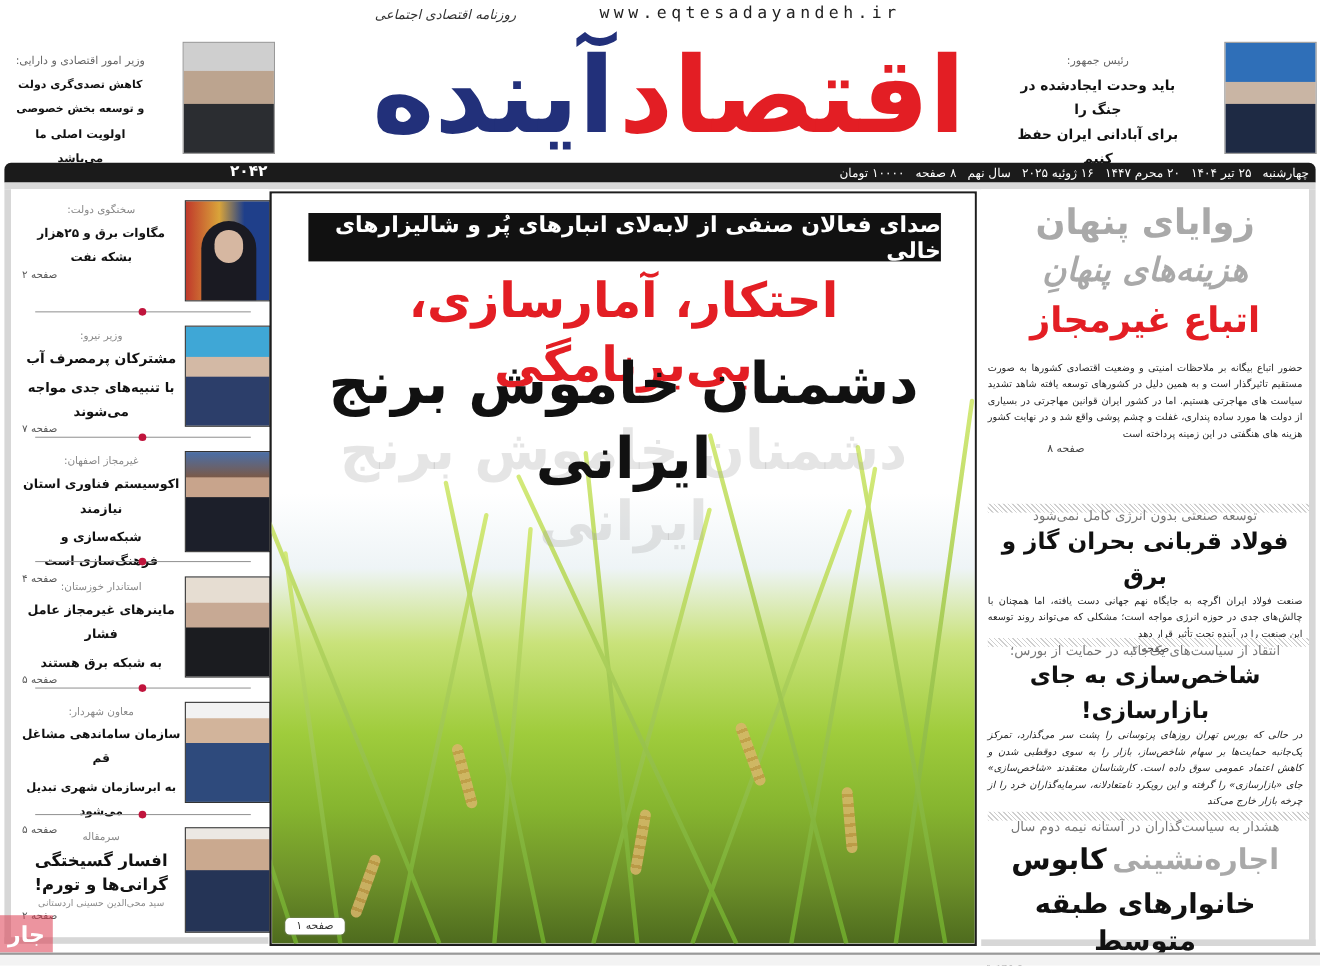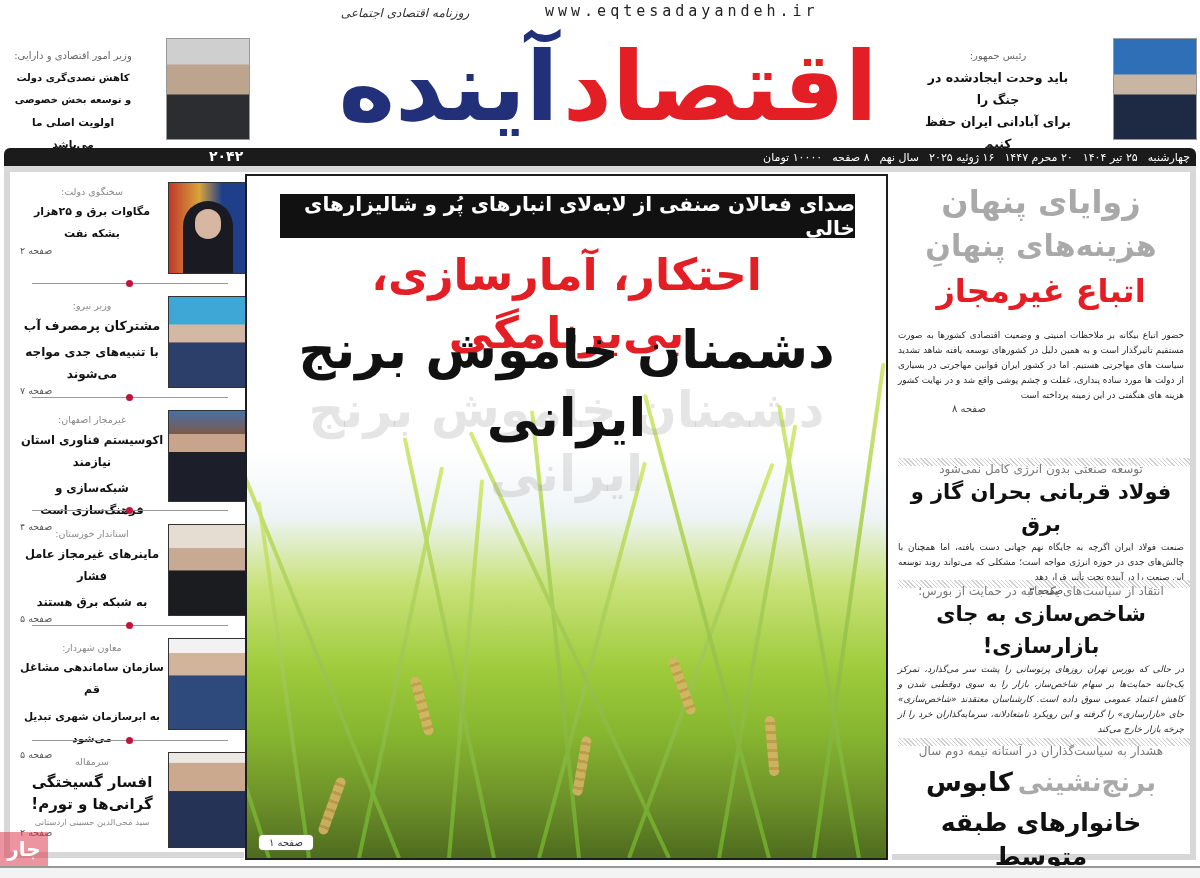--- a/index.html
+++ b/index.html
@@ -205,21 +205,21 @@
   <div class="ghost">دشمنان خاموش برنج ایرانی</div>
   <div class="kicker-box">صدای فعالان صنفی از لابه‌لای انبارهای پُر و شالیزارهای خالی</div>
   <div class="head-red">احتکار، آمارسازی، بی‌برنامگی</div>
   <div class="head-black">دشمنان خاموش برنج ایرانی</div>
   <div class="page1">صفحه ۱</div>
 </div>
 
 <div class="rightcol">
   <div style="position:absolute;top:8px;left:0;width:298px;">
     <div class="rc-grey" style="font-size:32px;line-height:44px;">زوایای پنهان</div>
-    <div class="rc-grey" style="font-size:30px;line-height:44px;">هزینه‌های پنهانِ</div>
+    <div class="rc-grey" style="font-size:30px;line-height:44px;font-style:italic;">هزینه‌های پنهانِ</div>
     <div class="rc-red" style="font-size:32px;line-height:46px;">اتباع غیرمجاز</div>
     <div class="rc-body" style="margin-top:14px;font-size:8.8px;line-height:15px;">حضور اتباع بیگانه بر ملاحظات امنیتی و وضعیت اقتصادی کشورها به صورت مستقیم تاثیرگذار است و به همین دلیل در کشورهای توسعه یافته شاهد تشدید سیاست های مهاجرتی هستیم. اما در کشور ایران قوانین مهاجرتی در بسیاری از دولت ها مورد ساده پنداری، غفلت و چشم پوشی واقع شد و در نهایت کشور هزینه های هنگفتی در این زمینه پرداخته است</div>
     <div class="rc-page" style="padding-left:60px;text-align:left;">صفحه ۸</div>
   </div>
   <div class="hatch" style="position:absolute;top:282px;left:0;width:292px;"></div>
 
   <div style="position:absolute;top:290px;left:0;width:298px;">
     <div class="rc-kicker">توسعه صنعتی بدون انرژی کامل نمی‌شود</div>
     <div class="rc-head">فولاد قربانی بحران گاز و برق</div>
     <div class="rc-body" style="font-size:8.8px;line-height:15px;">صنعت فولاد ایران اگرچه به جایگاه نهم جهانی دست یافته، اما همچنان با چالش‌های جدی در حوزه انرژی مواجه است؛ مشکلی که می‌تواند روند توسعه این صنعت را در آینده تحت تأثیر قرار دهد</div>
@@ -231,21 +231,21 @@
     <div class="rc-kicker">انتقاد از سیاست‌های یک‌جانبه در حمایت از بورس؛</div>
     <div class="rc-head">شاخص‌سازی به جای بازارسازی!</div>
     <div class="rc-body" style="font-size:8.8px;line-height:15px;font-style:italic;">در حالی که بورس تهران روزهای پرتوسانی را پشت سر می‌گذارد، تمرکز یک‌جانبه حمایت‌ها بر سهام شاخص‌ساز، بازار را به سوی دوقطبی شدن و کاهش اعتماد عمومی سوق داده است. کارشناسان معتقدند «شاخص‌سازی» جای «بازارسازی» را گرفته و این رویکرد نامتعادلانه، سرمایه‌گذاران خرد را از چرخه بازار خارج می‌کند</div>
     <div class="rc-page" style="padding-left:10px;text-align:left;">صفحه ۶</div>
   </div>
   <div class="hatch" style="position:absolute;top:562px;left:0;width:292px;"></div>
 
   <div style="position:absolute;top:572px;left:0;width:298px;">
     <div class="rc-kicker">هشدار به سیاست‌گذاران در آستانه نیمه دوم سال</div>
     <div style="text-align:center;line-height:40px;margin-top:4px;">
-      <span class="rc-grey" style="font-size:26px;">برنج‌نشینی</span>
+      <span class="rc-grey" style="font-size:26px;">اجاره‌نشینی</span>
       <span style="font-size:26px;font-weight:bold;color:#111;">کابوس</span>
     </div>
     <div class="rc-head" style="font-size:25px;line-height:34px;">خانوارهای طبقه متوسط</div>
     <div class="rc-page" style="padding-left:4px;text-align:left;">صفحه ۸</div>
   </div>
 </div>
 
 <div class="watermark">جار</div>
 <div class="bottom-line"></div>
 

